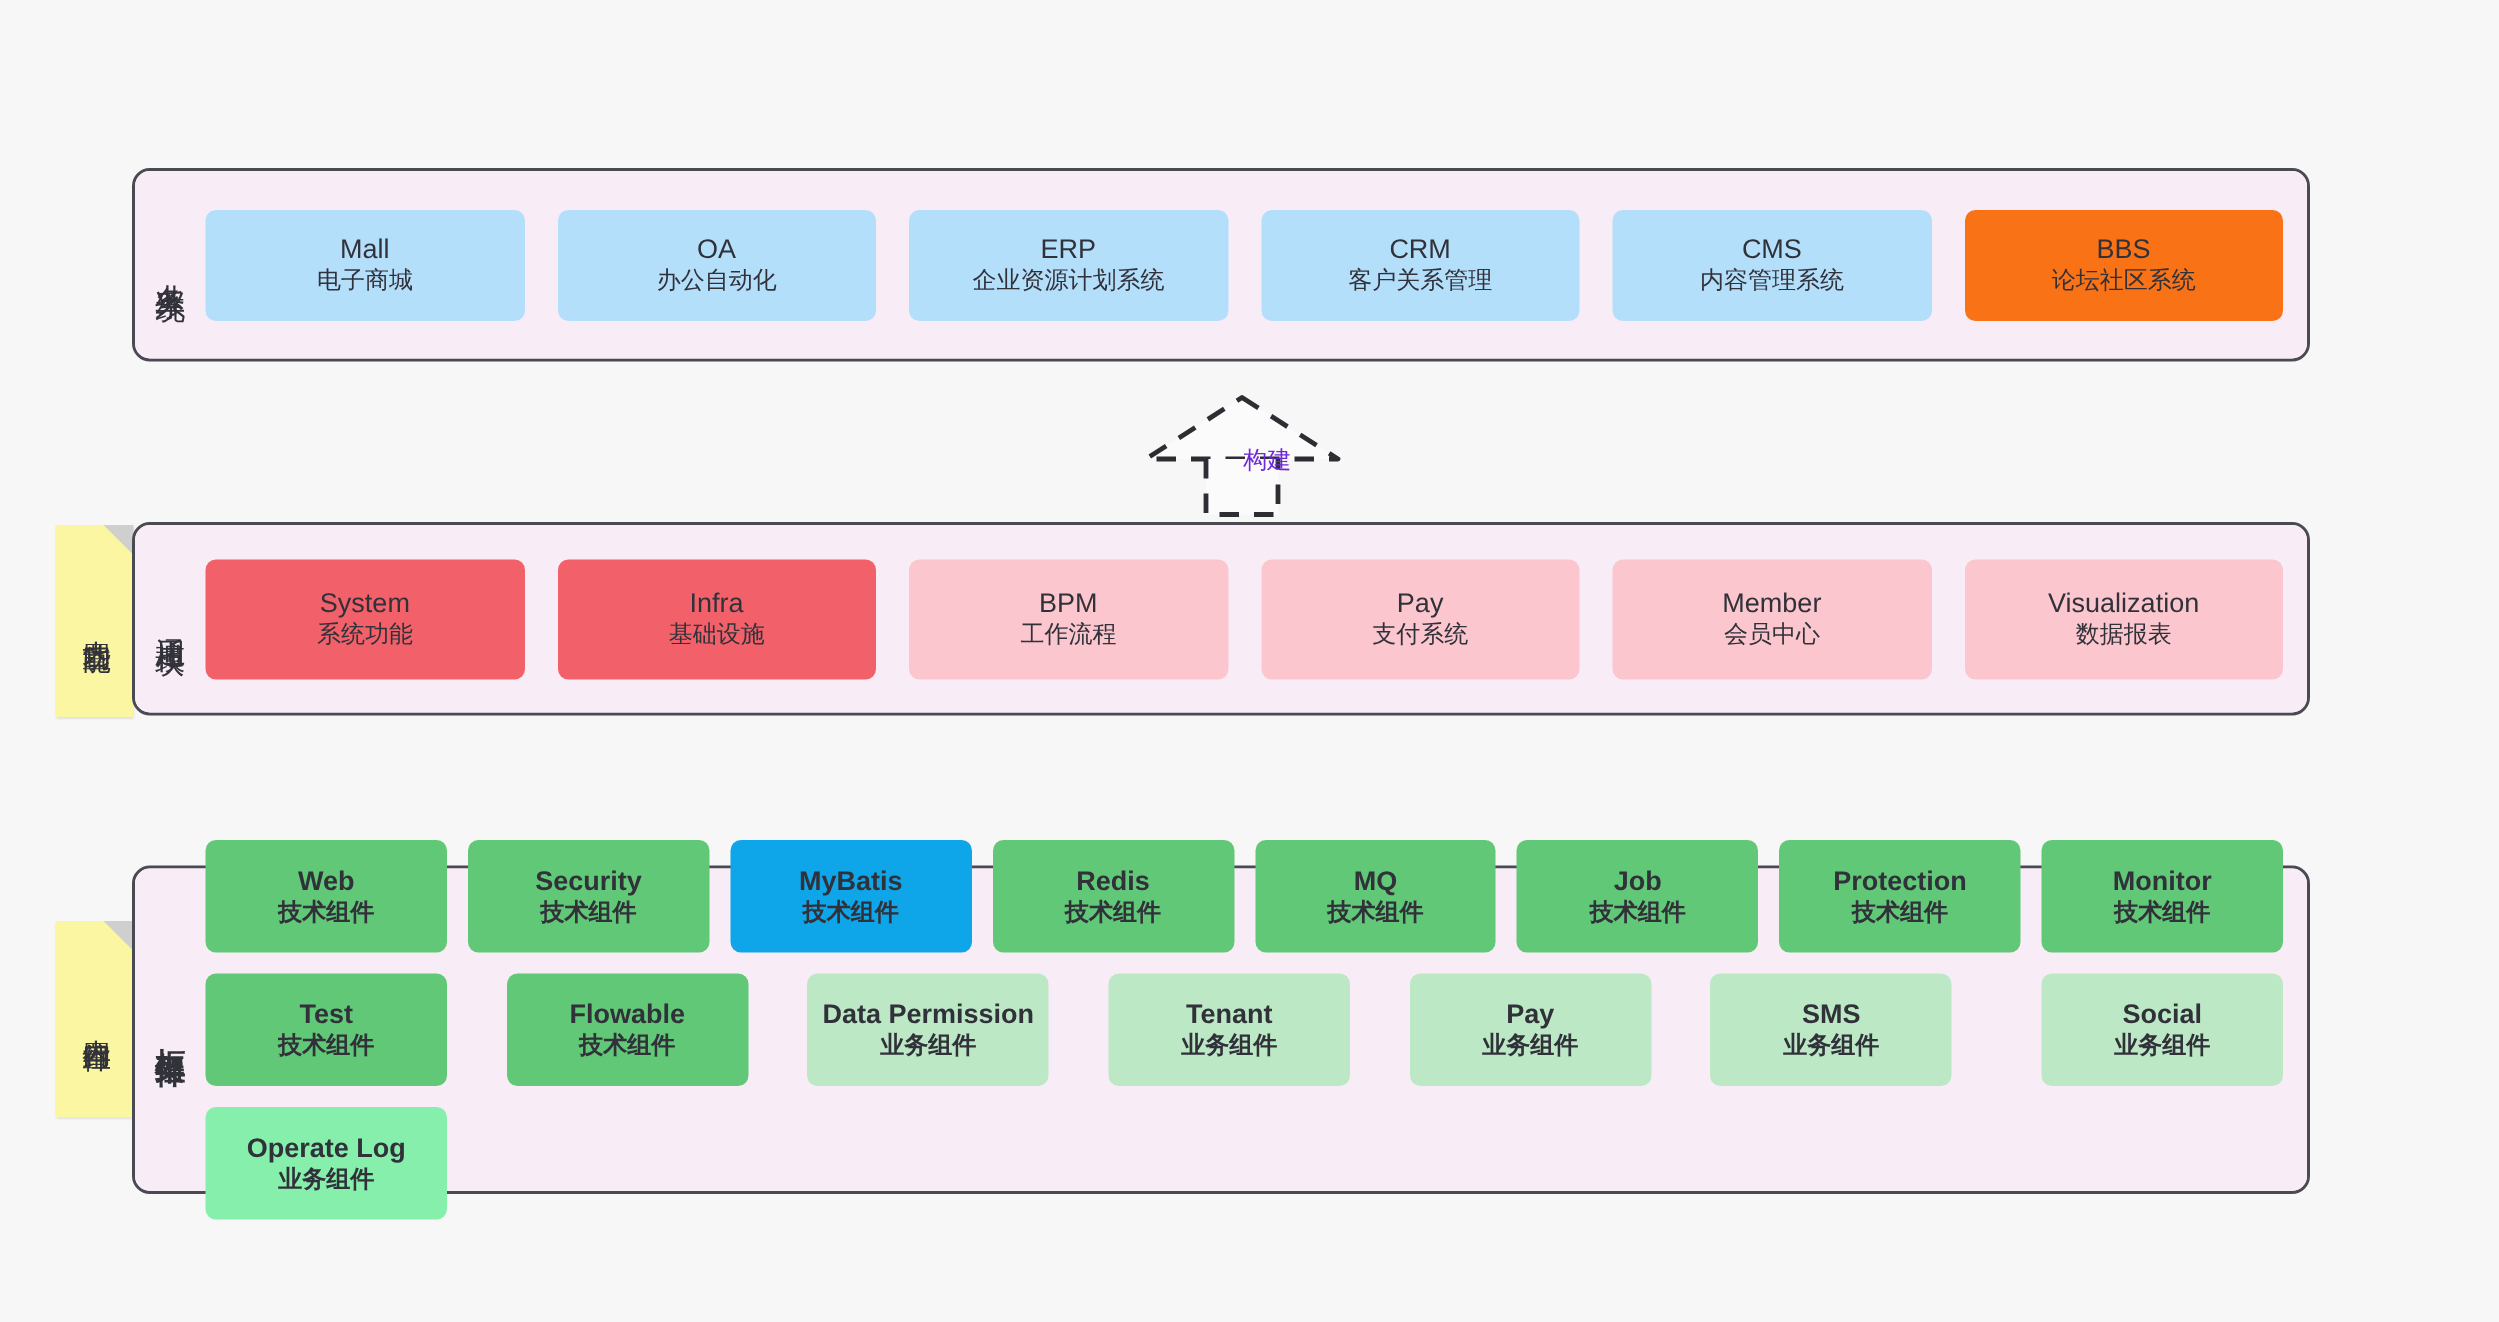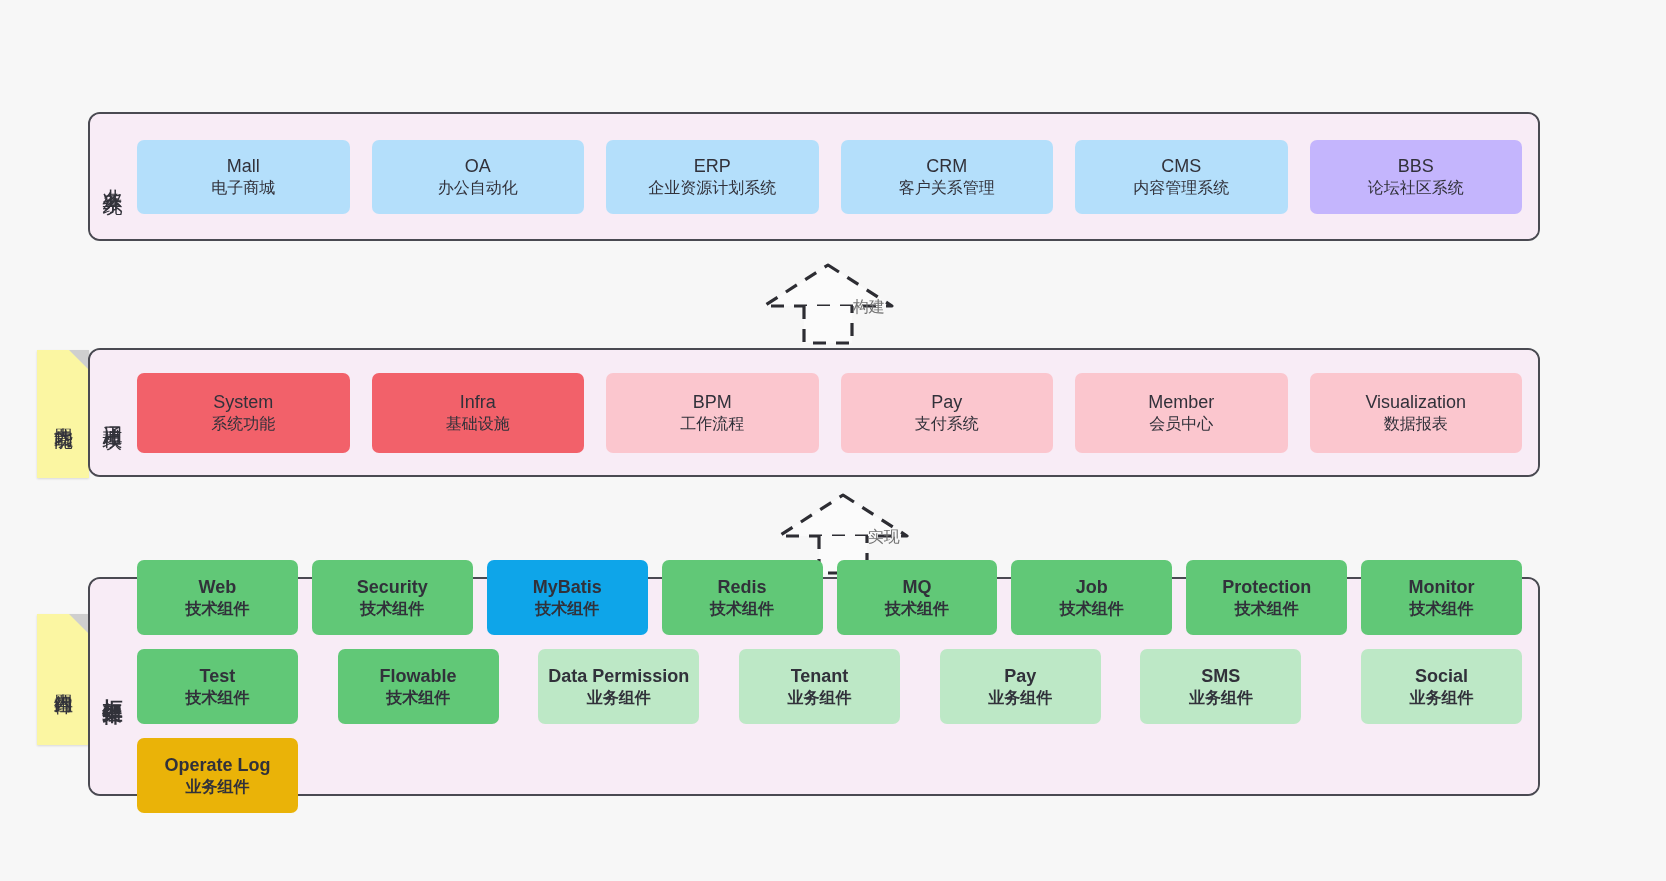--- a/index.html
+++ b/index.html
@@ -125,25 +125,24 @@
 
   
   .arrow { position: absolute; }
   .arrow svg { display: block; overflow: visible; }
   .arrow .alabel {
     position: absolute;
     left: 50%;
     transform: translateX(-50%);
     top: 40px;
     font-size: 16px;
-    color: #737373;
+    color: #6d28d9;
     background: transparent;
     padding: 0 2px;
     white-space: nowrap;
-    margin-left: 24px;
   }
   #arrow-build   { left: 758px; top: 261px; width: 140px; height: 82px; }
   #arrow-impl    { left: 773px; top: 491px; width: 140px; height: 82px; }
   #arrow-build .alabel { left: 62%; top: 36px; }
   #arrow-impl  .alabel { left: 62%; top: 36px; }
 </style>
 </head>
 <body>
 
 <div id="canvas">
@@ -165,21 +164,21 @@
             <span class="t2">企业资源计划系统</span>
           </div>
           <div class="card" style="background: rgb(180, 223, 251);">
             <span class="t1">CRM</span>
             <span class="t2">客户关系管理</span>
           </div>
           <div class="card" style="background: rgb(180, 223, 251);">
             <span class="t1">CMS</span>
             <span class="t2">内容管理系统</span>
           </div>
-          <div class="card" style="background: #c4b5fd;">
+          <div class="card" style="background: #f97316;">
             <span class="t1">BBS</span>
             <span class="t2">论坛社区系统</span>
           </div>
         </div>
     </div>
   </div>
 
   <div class="arrow" id="arrow-build">
     <svg width="140" height="82" viewBox="0 0 140 82" aria-hidden="true">
 
@@ -219,27 +218,20 @@
             <span class="t2">会员中心</span>
           </div>
           <div class="card" style="background: rgb(251, 198, 206);">
             <span class="t1">Visualization</span>
             <span class="t2">数据报表</span>
           </div>
         </div>
     </div>
   </div>
 
-  <div class="arrow" id="arrow-impl">
-    <svg width="140" height="82" viewBox="0 0 140 82" aria-hidden="true">
-      <path d="M 70 4 L 134 45 L 6 45 Z" fill="#fbfbfb" stroke="#2d2d33" stroke-width="3.2" stroke-dasharray="13,10" stroke-linejoin="round"></path>
-      <path d="M 46 45 L 46 82 L 94 82 L 94 45" fill="#fbfbfb" stroke="#2d2d33" stroke-width="3.2" stroke-dasharray="13,10" stroke-linejoin="miter"></path>
-    </svg>
-    <span class="alabel">实现</span>
-  </div>
 
   <div class="sticky" id="sticky-framework">
     <span class="fold"></span>
     <span class="stxt">内置组件</span>
   </div>
   <div class="layer" id="layer-framework">
     <div class="layer-inner">
       <div class="vlabel">框架组件</div>
       <div class="cards two-row" id="cards-framework">
           <div class="card" style="background: rgb(97, 200, 119);">
@@ -295,21 +287,21 @@
             <span class="t2">业务组件</span>
           </div>
           <div class="card" style="background: rgb(189, 232, 198);">
             <span class="t1">SMS</span>
             <span class="t2">业务组件</span>
           </div>
           <div class="card" style="background: rgb(189, 232, 198); margin-left: 20px;">
             <span class="t1">Social</span>
             <span class="t2">业务组件</span>
           </div>
-          <div class="card" style="background: #eab308;">
+          <div class="card" style="background: #86efac;">
             <span class="t1">Operate Log</span>
             <span class="t2">业务组件</span>
           </div>
         </div>
     </div>
   </div>
 
 </div>
 
 </body></html>

